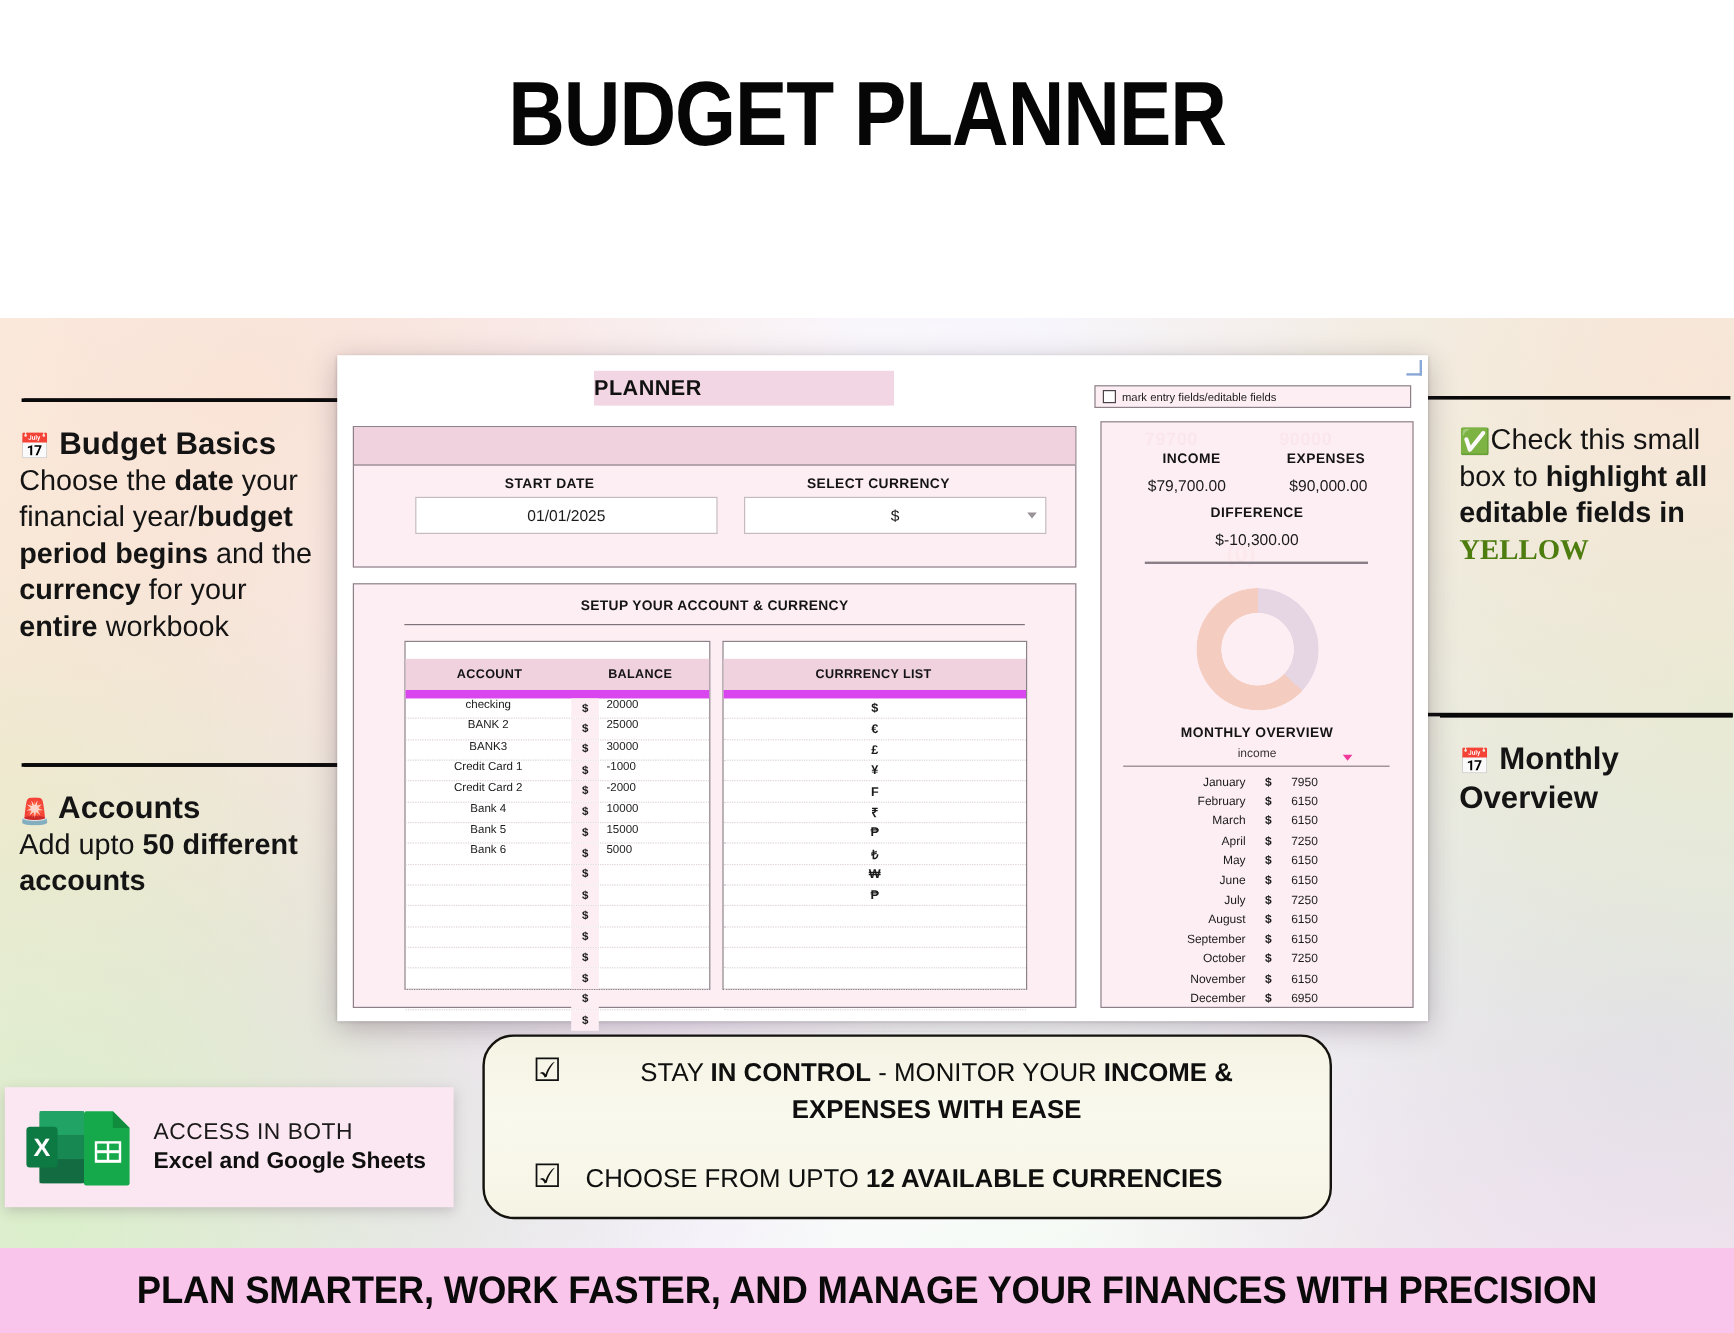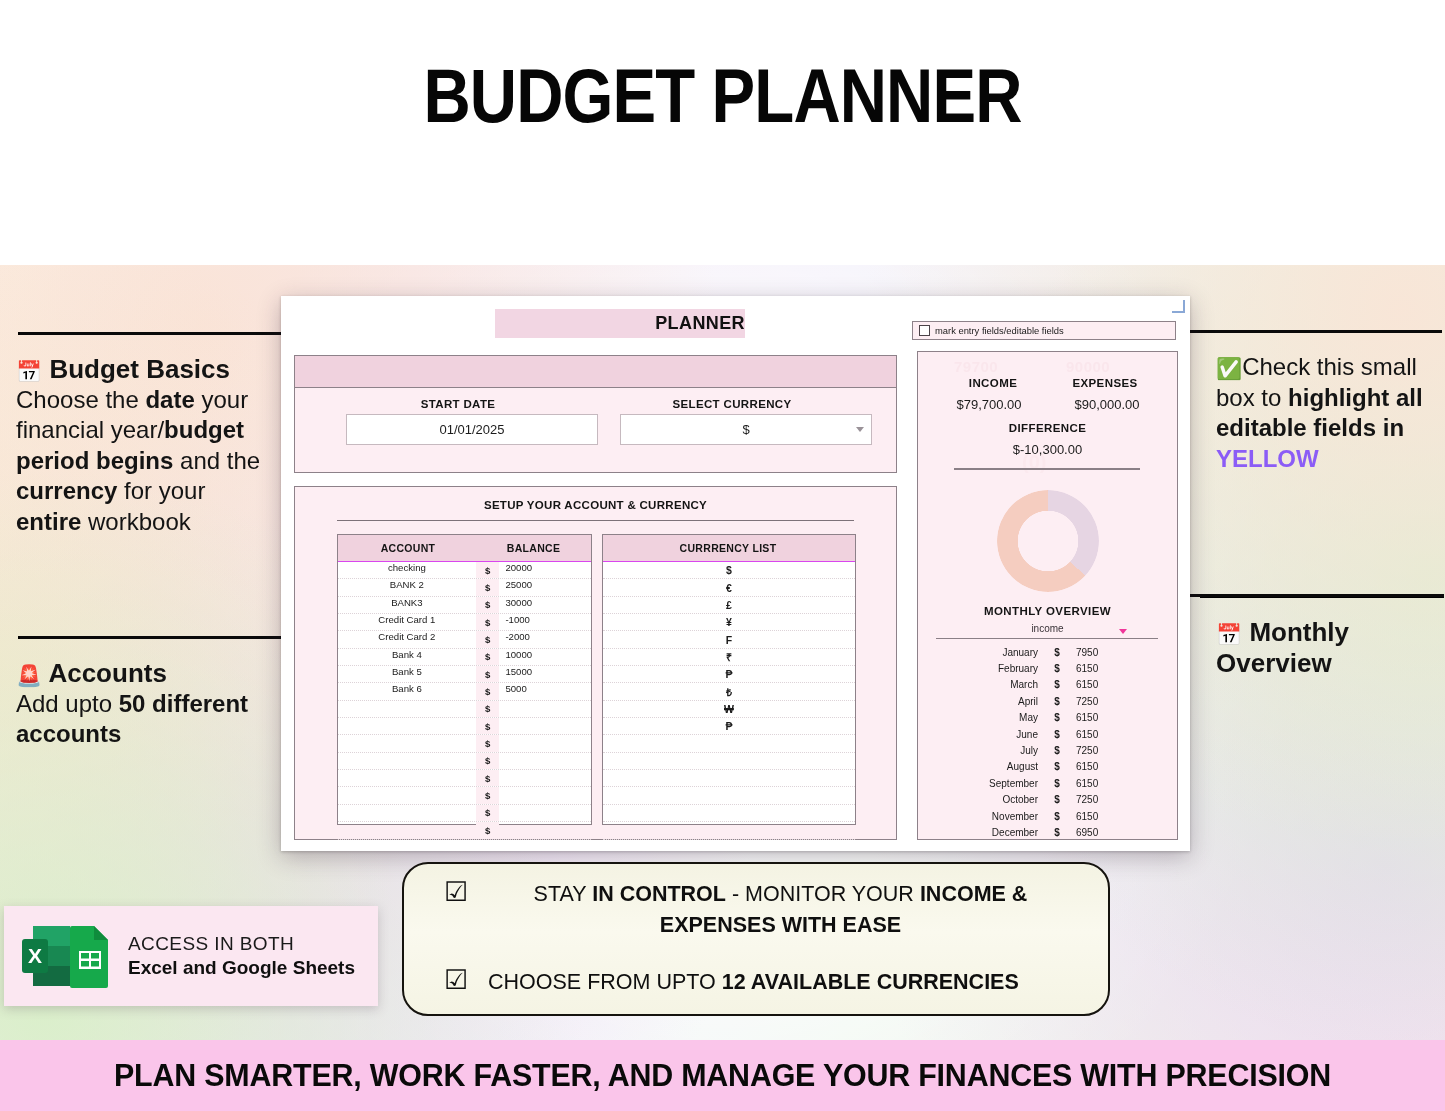--- a/index.html
+++ b/index.html
@@ -45,21 +45,21 @@
   }
 
   
   .anno{position:absolute;font-family:"Liberation Sans",sans-serif;color:#141414;}
   .anno-left{left:16px;width:258px;}
   .anno-right{left:1216px;width:225px;}
   .anno h3{margin:0;font-size:26px;font-weight:bold;line-height:1.18;}
   .anno p{margin:0;font-size:24px;line-height:1.27;font-weight:normal;}
   .anno p b{font-weight:bold;margin-top:44px;}
   .emoji{font-size:21px;vertical-align:-1px;}
-  .yellow{color:#8b5cf6;font-weight:bold;}
+  .yellow{color:#4d7c0f;font-weight:bold;font-family:Liberation Serif, serif;}
 
   .rule{position:absolute;height:3px;background:#000;}
 
   
   .arrow{position:absolute;height:3px;background:#0a0a0a;}
   .arrow-head{position:absolute;width:0;height:0;}
   .ah-right{border-top:9px solid transparent;border-bottom:9px solid transparent;border-left:17px solid #0a0a0a;}
   .ah-left{border-top:9px solid transparent;border-bottom:9px solid transparent;border-right:17px solid #0a0a0a;}
 
   
@@ -68,21 +68,21 @@
     background:#ffffff;
     box-shadow:0 6px 22px rgba(60,40,60,0.30), 0 1px 3px rgba(0,0,0,0.22);
   }
   .sheet-corner{
     position:absolute;right:5px;top:4px;width:11px;height:11px;
     border-right:2px solid #8aa8d6;border-bottom:2px solid #8aa8d6;
   }
 
   .planner-tab{
     position:absolute;left:214px;top:13px;width:250px;height:29px;
-    background:#f2d6e3;display:flex;align-items:center;justify-content:flex-end;
+    background:#f2d6e3;display:flex;align-items:center;justify-content:flex-start;
   }
   .planner-tab span{font-size:18px;font-weight:bold;color:#111;letter-spacing:0.4px;}
 
   
   .dc-card{position:absolute;left:13px;top:59px;width:601px;height:116px;border:1px solid #8d8189;background:#fdeef3;}
   .dc-head{position:absolute;left:0;top:0;width:601px;height:31px;background:#f0d2de;border-bottom:1px solid #8d8189;}
   .dc-label{position:absolute;top:42px;font-size:11.5px;font-weight:bold;color:#141414;letter-spacing:0.35px;text-align:center;}
   .dc-label.d1{left:38px;width:250px;}
   .dc-label.d2{left:312px;width:250px;}
   .dc-input{
@@ -92,21 +92,21 @@
   .dc-input.i1{left:51px;width:250px;}
   .dc-input.i2{left:325px;width:250px;}
   .dd-caret{position:absolute;right:7px;top:12px;width:0;height:0;border-left:4px solid transparent;border-right:4px solid transparent;border-top:5px solid #9a9298;}
 
   
   .setup-card{position:absolute;left:13px;top:190px;width:601px;height:352px;border:1px solid #8d8189;background:#fdeef3;}
   .setup-title{position:absolute;left:0;top:12px;width:601px;text-align:center;font-size:11.5px;font-weight:bold;color:#141414;letter-spacing:0.3px;}
   .setup-hr{position:absolute;left:42px;top:33px;width:517px;height:1px;background:#7d7279;}
 
   .tbl{position:absolute;border:1px solid #8d8189;background:#fff;}
-  .tbl-head{height:26px;background:#f0d2de;border-bottom:1px solid #d946ef;display:flex;align-items:center;}
+  .tbl-head{height:26px;background:#f0d2de;border-bottom:7px solid #d946ef;display:flex;align-items:center;margin-top:14px;}
   .tbl-head .th{font-size:10.5px;font-weight:bold;color:#141414;text-align:center;letter-spacing:0.3px;}
 
   .acct-tbl{left:42px;top:47px;width:253px;height:289px;}
   .acct-row{height:17.35px;display:flex;align-items:flex-start;border-bottom:1px dotted #ddd3d8;box-sizing:border-box;}
   .acct-name{width:140px;text-align:center;font-size:9.6px;color:#1b1b1b;}
   .acct-cur{width:24px;text-align:center;font-size:9.6px;font-weight:bold;color:#1b1b1b;background:#fdeef3;height:100%;display:flex;align-items:center;justify-content:center;box-sizing:border-box;}
   .acct-bal{width:87px;padding-left:6px;font-size:9.6px;color:#1b1b1b;}
 
   .cur-tbl{left:307px;top:47px;width:252px;height:289px;}
   .cur-row{height:17.35px;display:flex;align-items:center;justify-content:center;border-bottom:1px dotted #ddd3d8;box-sizing:border-box;font-size:10.5px;font-weight:bold;color:#1b1b1b;}

